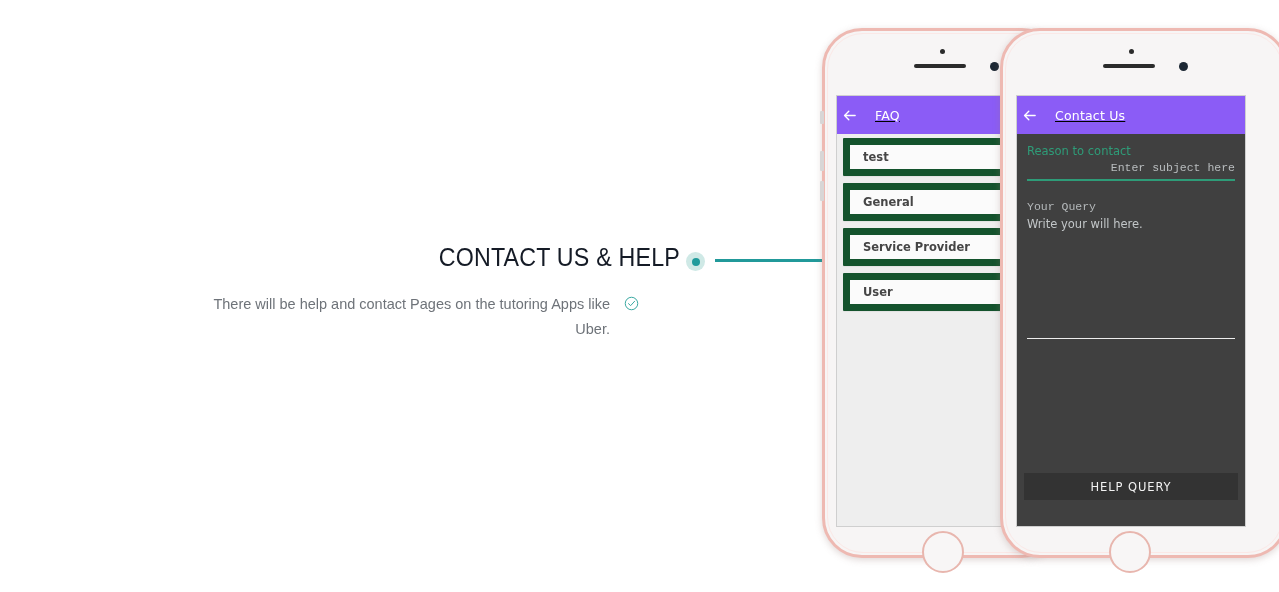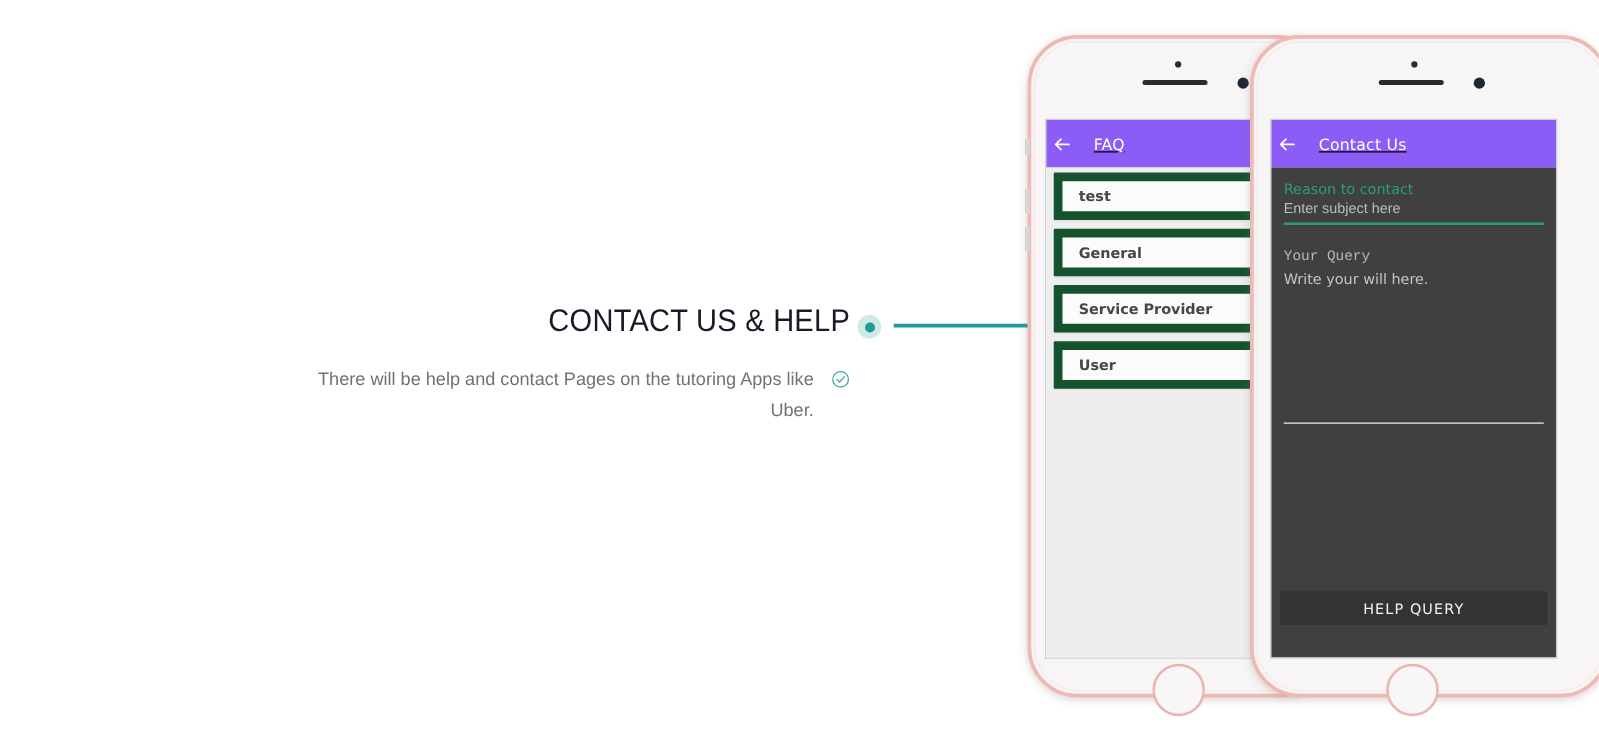--- a/index.html
+++ b/index.html
@@ -31,21 +31,20 @@
     font-weight: 400;
     line-height: 34px;
     margin: 0 0 18px 0;
     white-space: nowrap;
     transform: scaleX(0.93);
     transform-origin: right center;
   }
   .bullet-row {
     display: flex;
     align-items: flex-start;
-    justify-content: flex-end;
     margin-bottom: 14px;
   }
   .bullet-text {
     font-family: "Liberation Sans", sans-serif;
     font-size: 14.5px;
     color: #6e7379;
     line-height: 25px;
     text-align: right;
     max-width: 430px;
   }
@@ -218,21 +217,22 @@
   }
   .field-label {
     font-size: 11.5px;
     color: #2e9c78;
     font-family: "DejaVu Sans", sans-serif;
     margin-bottom: 3px;
   }
   .field-placeholder {
     font-size: 11.5px;
     color: #b8bcbe;
-    font-family: Liberation Sans, sans-serif;
+    font-family: Liberation Mono, monospace;
+    text-align: right;
   }
   .field-underline {
     height: 1.5px;
     background: #2e9c78;
     margin-top: 5px;
   }
   .query-label {
     font-size: 11.5px;
     color: #b4b8ba;
     font-family: Liberation Mono, monospace;

